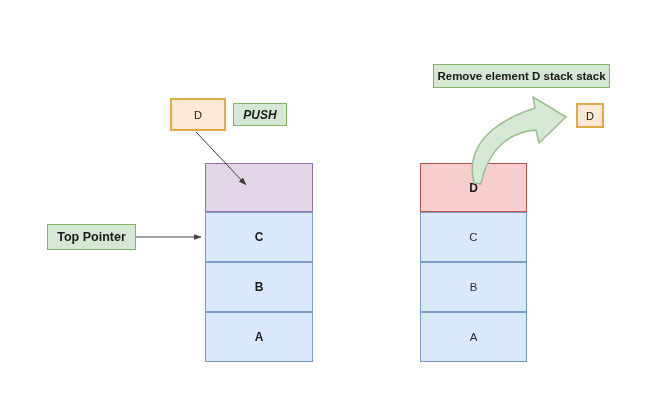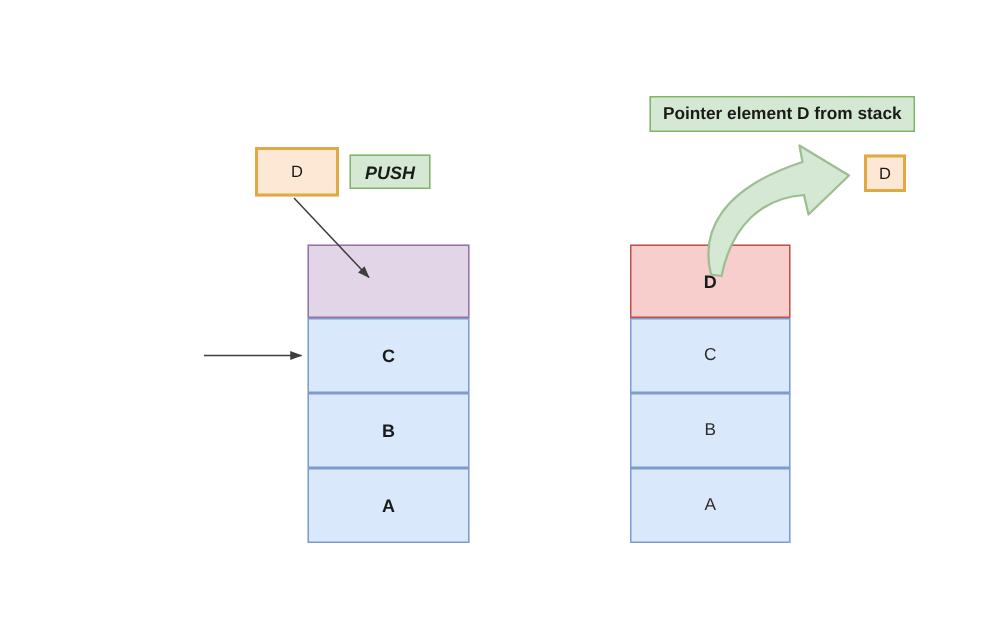--- a/index.html
+++ b/index.html
@@ -65,34 +65,37 @@
 <div class="canvas">
 
   <div class="abs orange-box push-el">
     <span>D</span>
   </div>
 
   <div class="abs green-box push-op">
     <span>PUSH</span>
   </div>
 
+  <div class="abs green-box top-ptr">
+    <span>Top Pointer</span>
+  </div>
 
   <div class="abs cell cell-purple l-cell-top"></div>
   <div class="abs cell cell-blue bold l-cell-c">
     <span>C</span>
   </div>
   <div class="abs cell cell-blue bold l-cell-b">
     <span>B</span>
   </div>
   <div class="abs cell cell-blue bold l-cell-a">
     <span>A</span>
   </div>
 
   <div class="abs green-box banner">
-    <span>Pointer element D from stack</span>
+    <span>Remove element D stack stack</span>
   </div>
 
   <div class="abs orange-box pop-el">
     <span>D</span>
   </div>
 
   <div class="abs cell cell-red semi r-cell-d">
     <span>D</span>
   </div>
   <div class="abs cell cell-blue reg r-cell-c">

